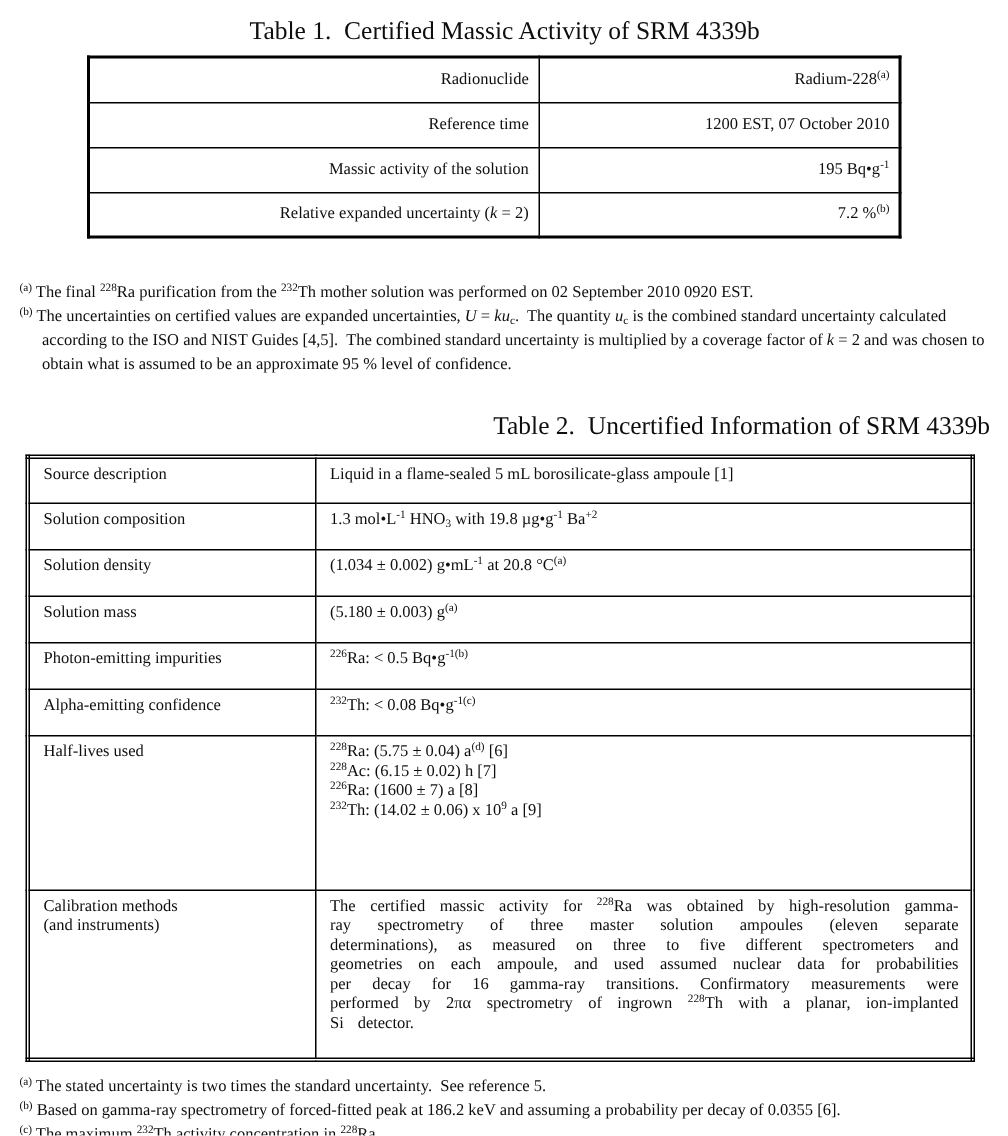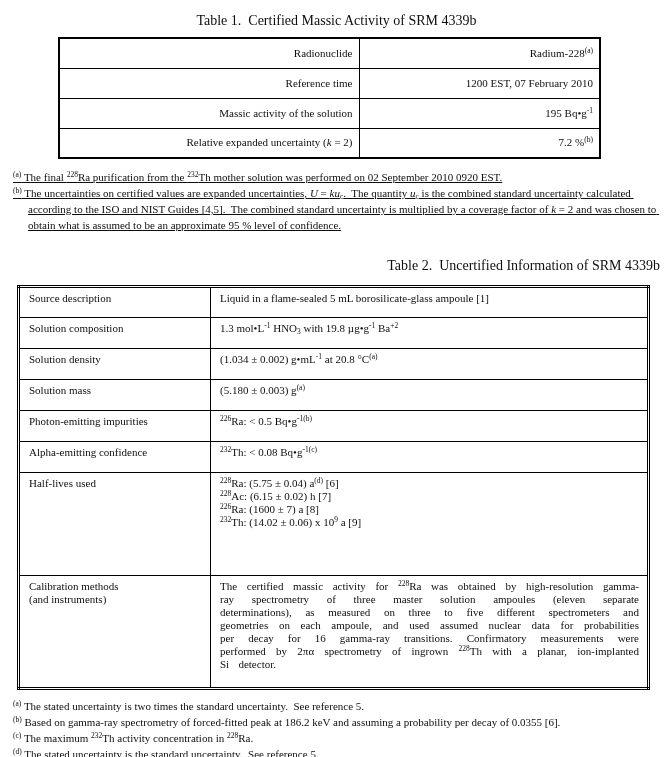--- a/index.html
+++ b/index.html
@@ -7,21 +7,21 @@
     width: 672px; height: 757px;
     background: #ffffff;
     color: #0e0e0e;
     font-family: "Liberation Serif", serif;
     overflow: hidden;
   }
   .page { padding: 14px 12px 0 13px; }
 
   .caption {
     text-align: center;
-    font-size: 14px;
+    font-size: 17px;
     line-height: 14px;
     white-space: pre-wrap;
   }
   .caption2 { margin-top: 26px; text-align: right; }
 
   
   table.t1 {
     border-collapse: collapse;
     table-layout: fixed;
     margin: 9px 0 0 45px;
@@ -64,21 +64,21 @@
   td.justify { text-align: justify; word-spacing: 6.5px; }
 
   
   .fn { font-size: 11px; line-height: 16px; }
   .fn p {
     margin: 0;
     padding-left: 15px;
     text-indent: -15px;
     white-space: pre-wrap;
   }
-  .fn1 { margin-top: 10px; text-decoration: underline; }
+  .fn1 { margin-top: 28px; }
   .fn2 { margin-top: 8px; }
 
   sup { font-size: 7.5px; line-height: 0; position: relative; top: -4px; vertical-align: baseline; }
   sub { font-size: 7.5px; line-height: 0; position: relative; top: 2px;  vertical-align: baseline; }
   i { font-style: italic; }
 </style>
 </head>
 <body>
 
 <div class="page">
@@ -90,21 +90,21 @@
       <col style="width:300px">
       <col style="width:241px">
     </colgroup>
     <tbody>
         <tr>
           <td>Radionuclide</td>
           <td>Radium-228<sup>(a)</sup></td>
         </tr>
         <tr>
           <td>Reference time</td>
-          <td>1200 EST, 07 February 2010</td>
+          <td>1200 EST, 07 October 2010</td>
         </tr>
         <tr>
           <td>Massic activity of the solution</td>
           <td>195 Bq•g<sup>-1</sup></td>
         </tr>
         <tr>
           <td>Relative expanded uncertainty (<i>k</i> = 2)</td>
           <td>7.2 %<sup>(b)</sup></td>
         </tr>
       </tbody>

